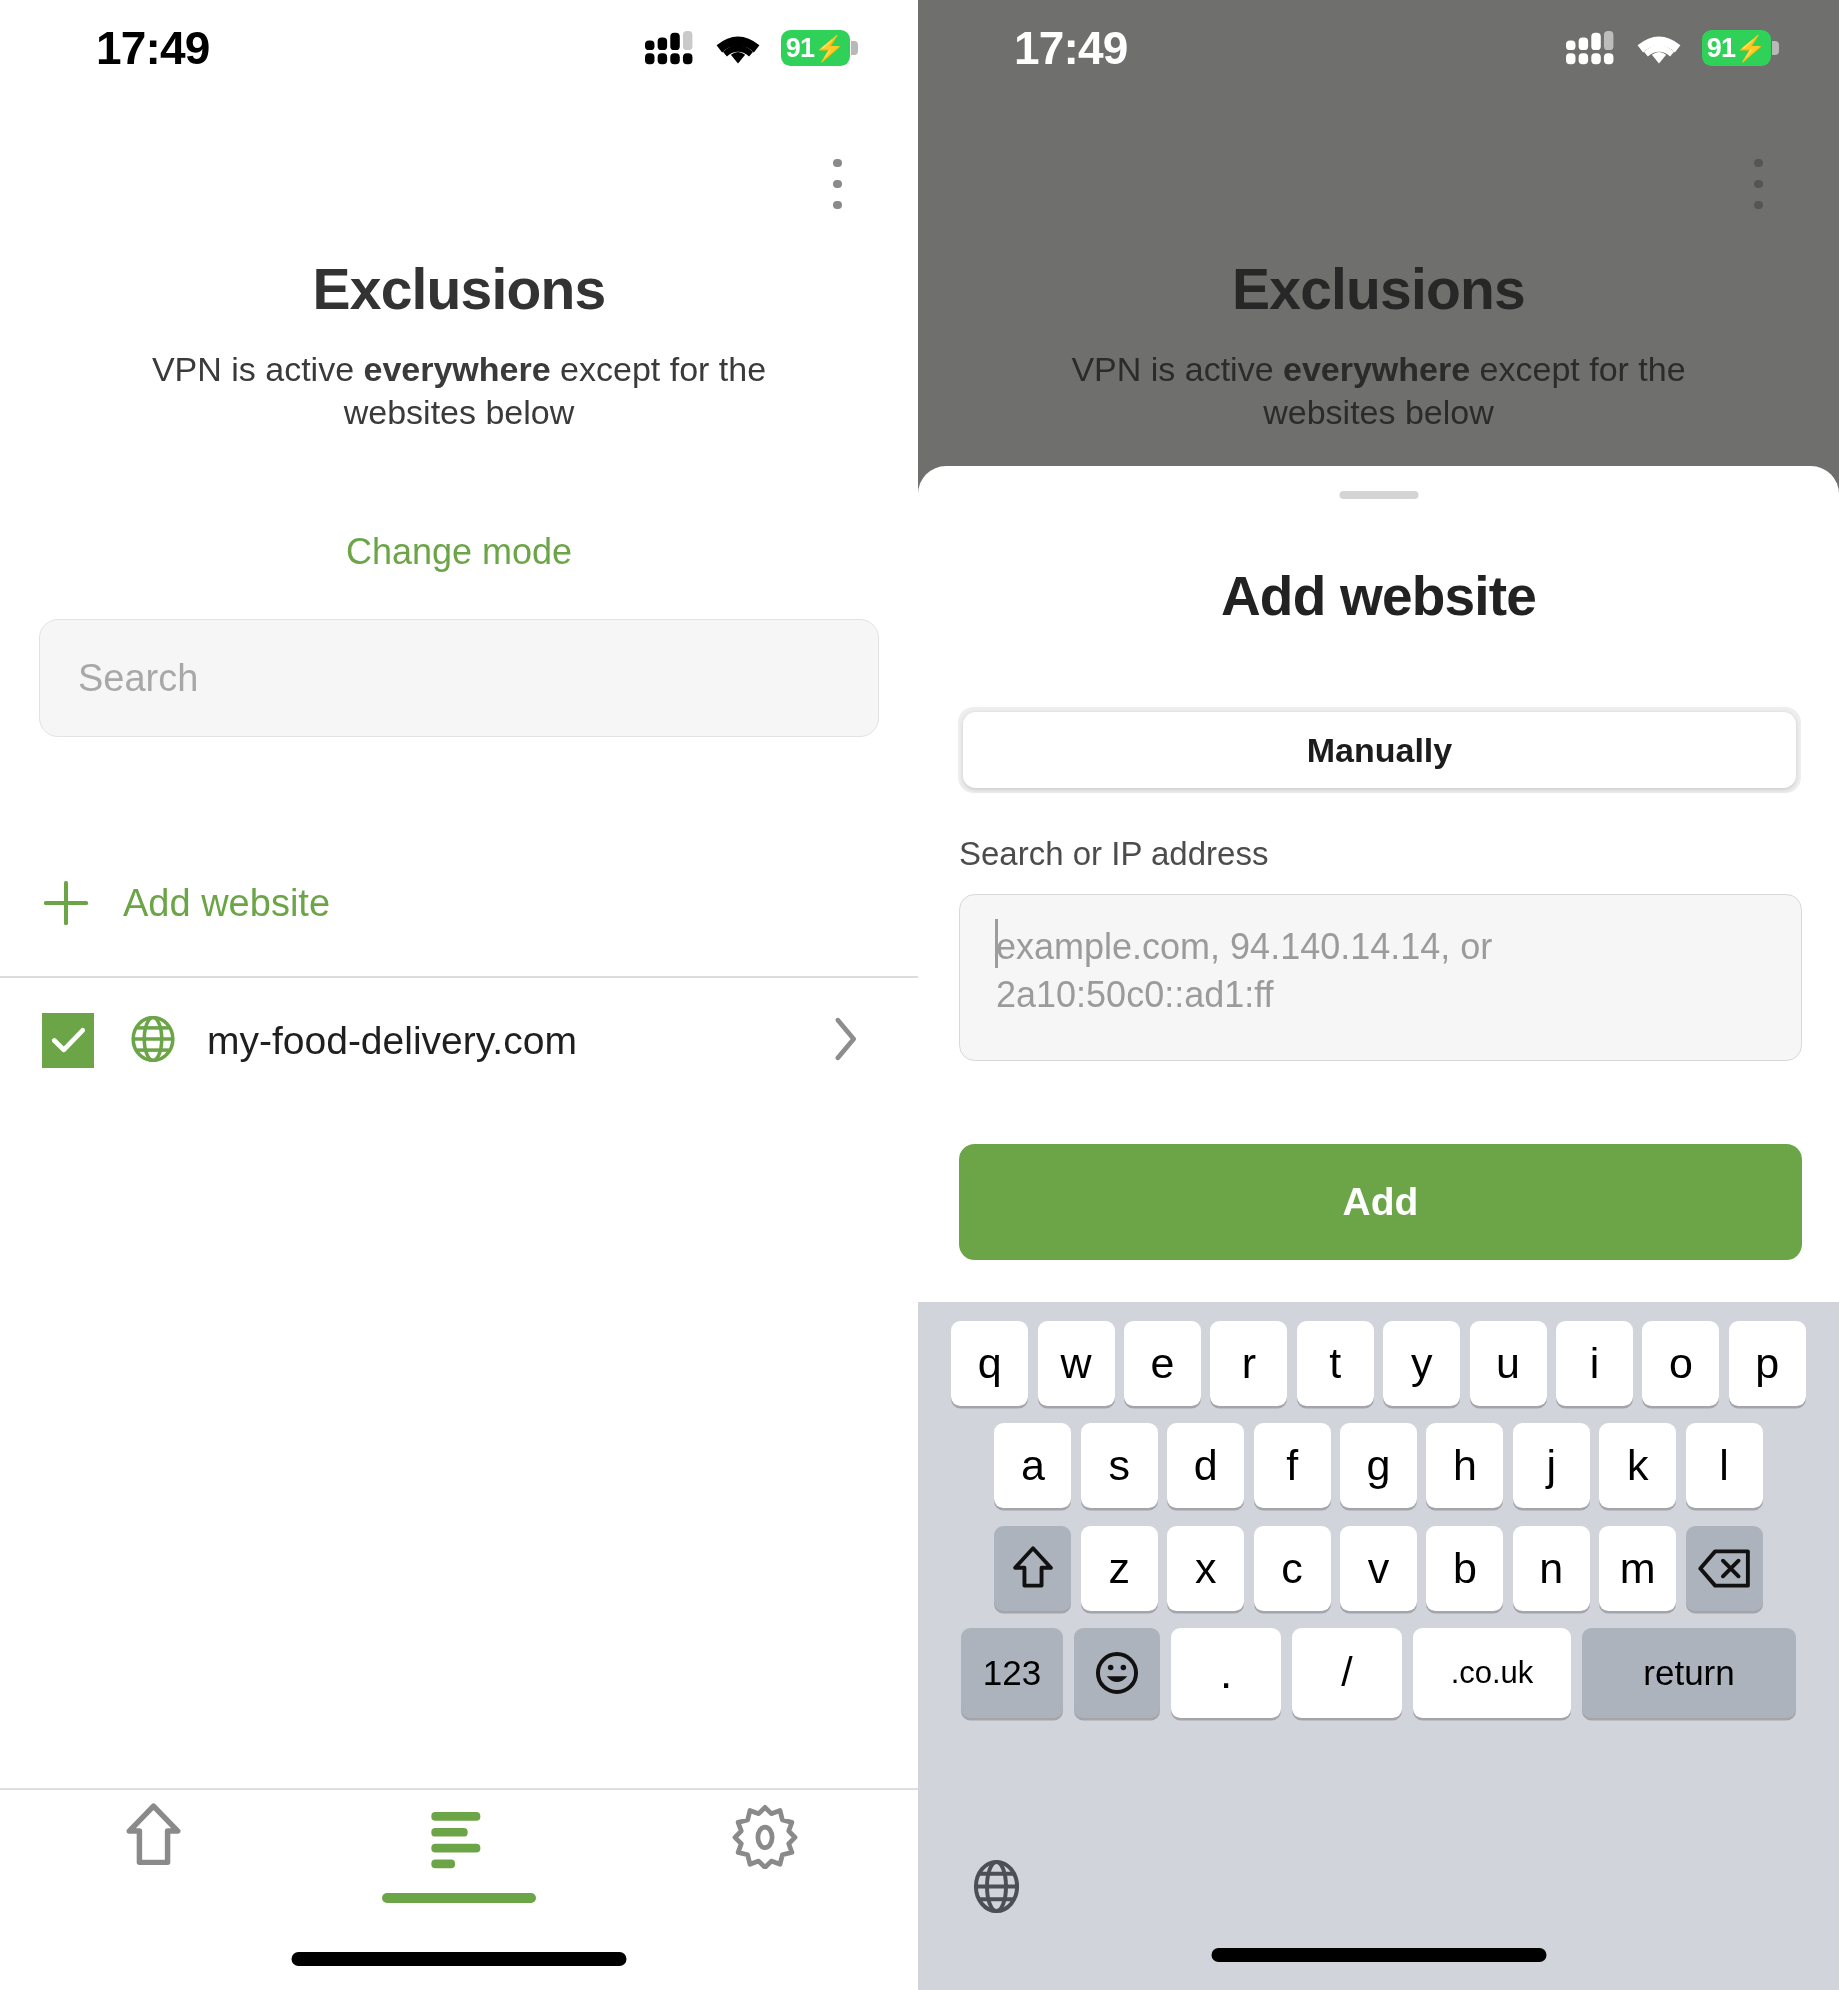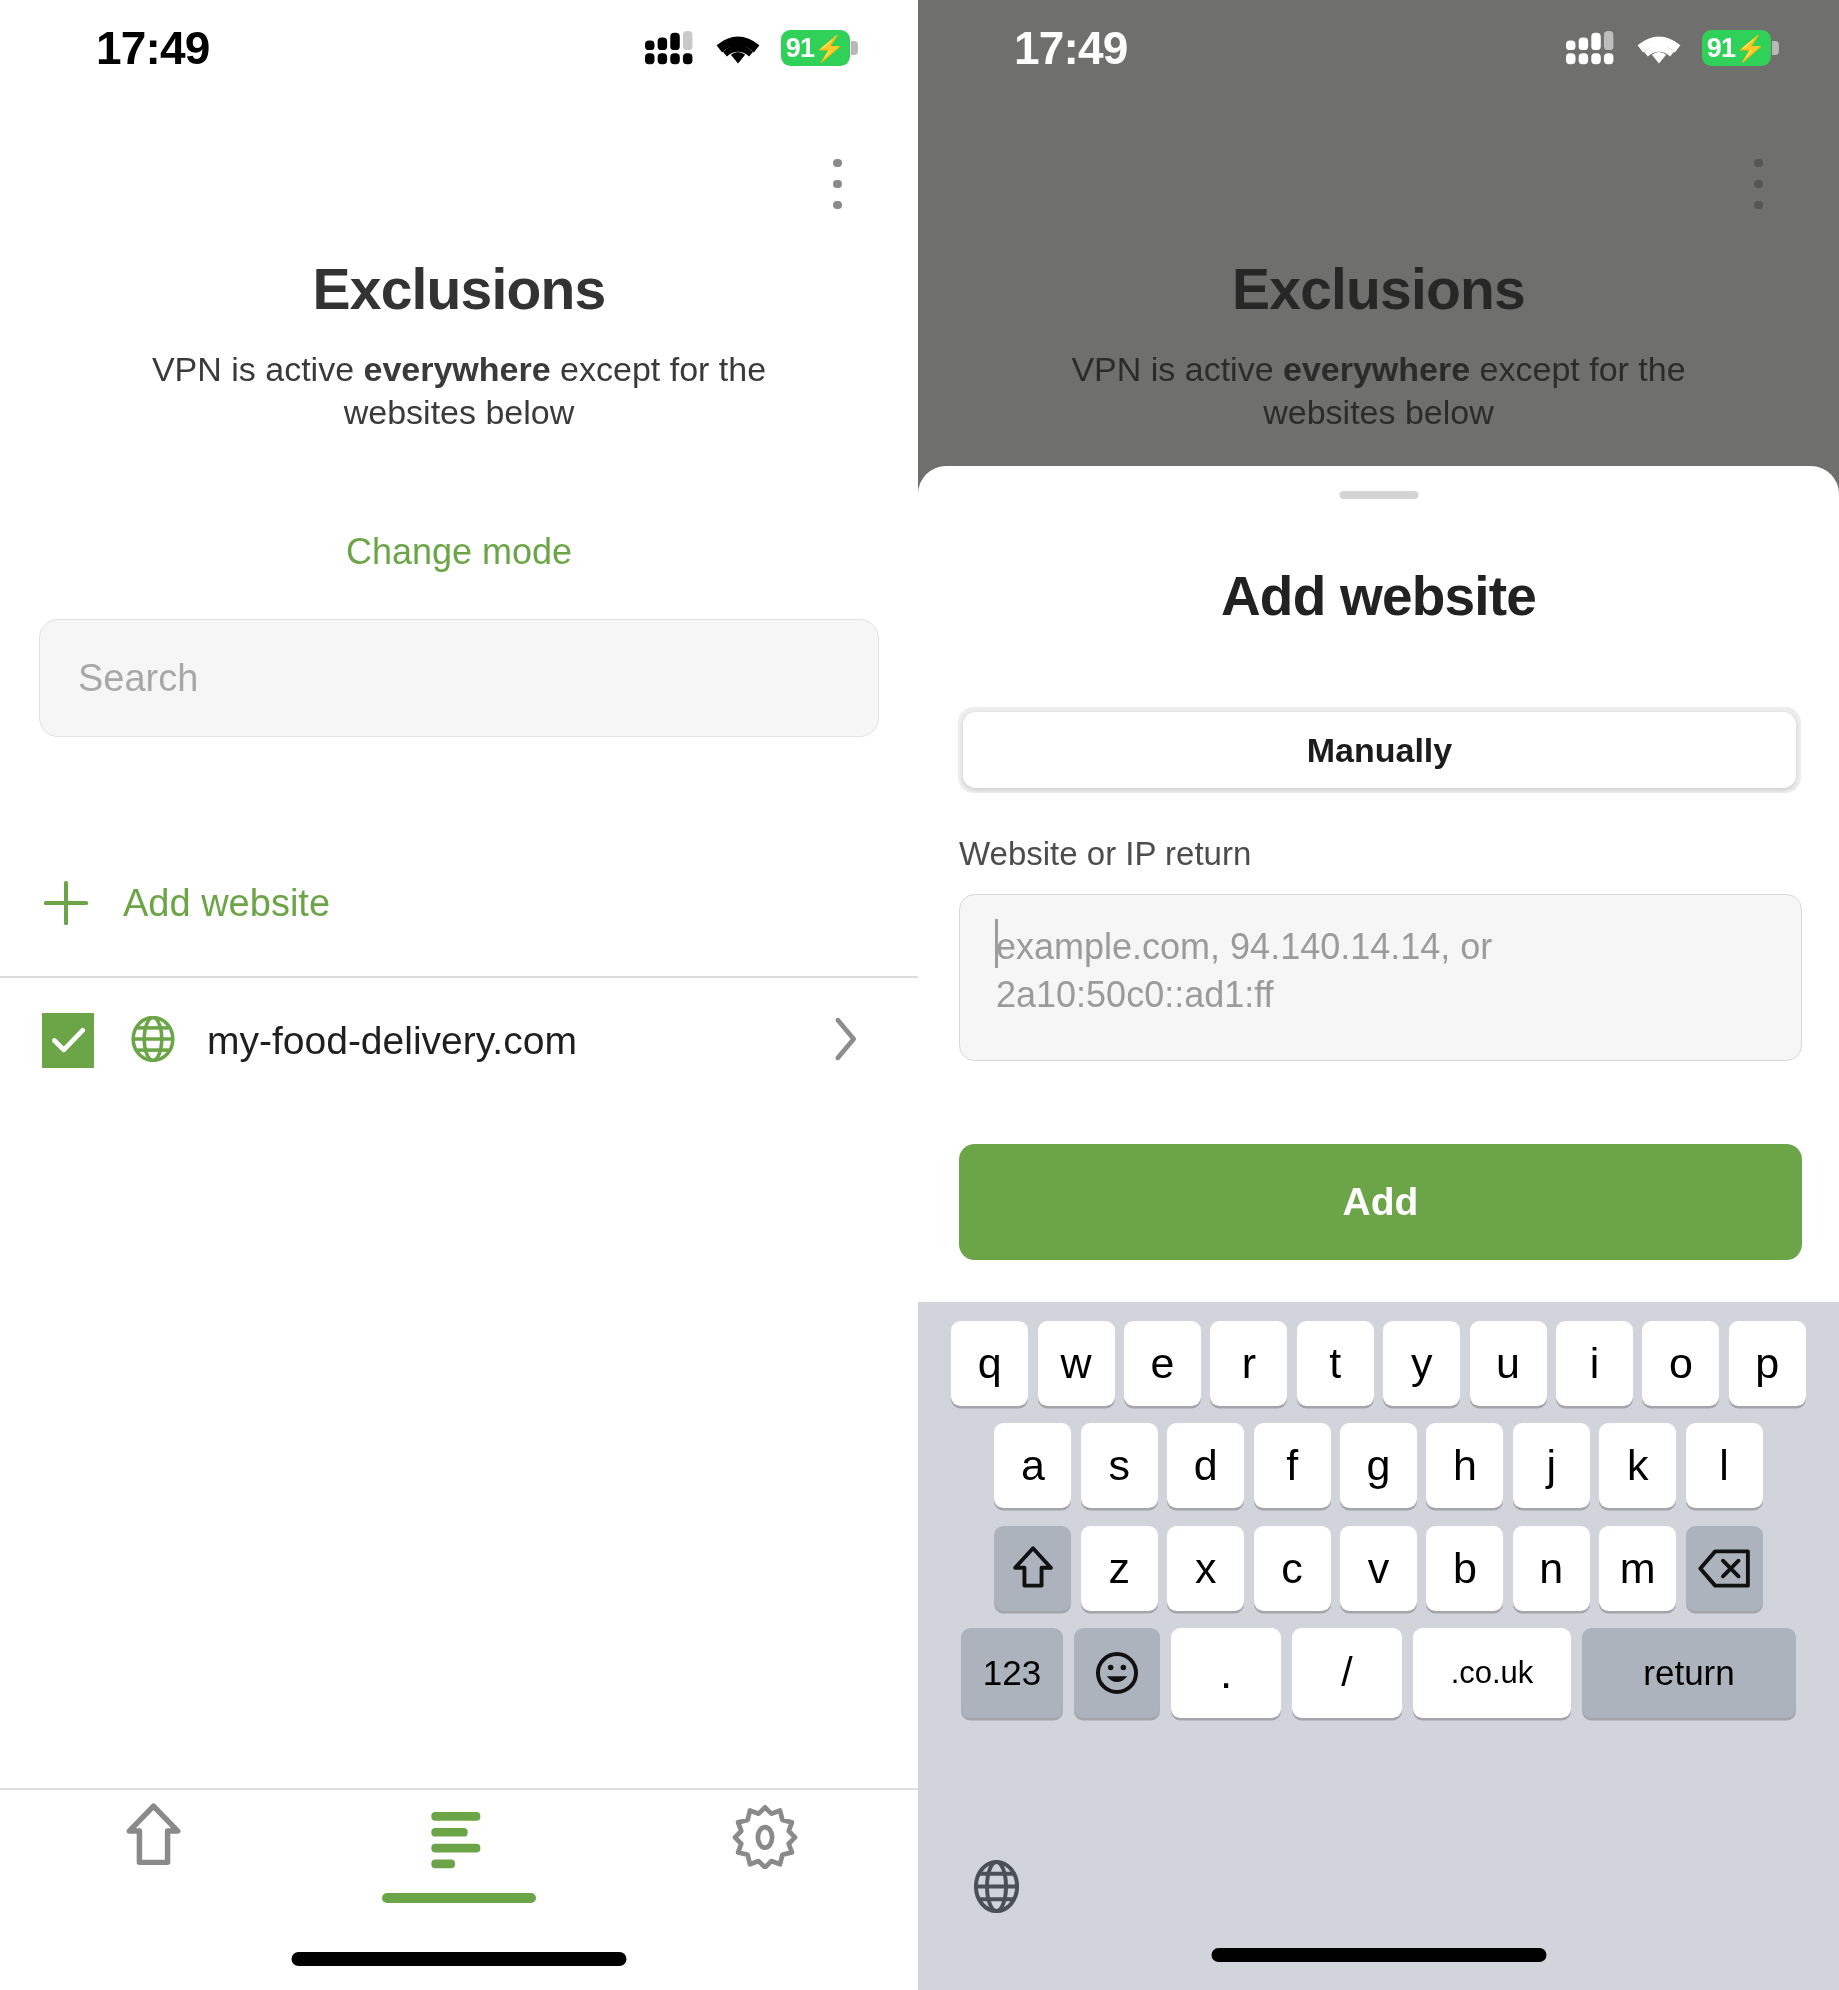--- a/index.html
+++ b/index.html
@@ -364,21 +364,21 @@
     </div>
 
     <div class="sheet">
       <div class="grabber"></div>
       <div class="sheet-title">Add website</div>
 
       <div class="segmented">
         <div class="seg active">Manually</div>
       </div>
 
-      <div class="field-label">Website or IP return</div>
+      <div class="field-label">Search or IP address</div>
 
       <div class="field-box">
         <span class="caret"></span>
         <div class="ph">example.com, 94.140.14.14, or 2a10:50c0::ad1:ff</div>
       </div>
 
       <div class="add-btn">Add</div>
 
       <div class="keyboard">
 

